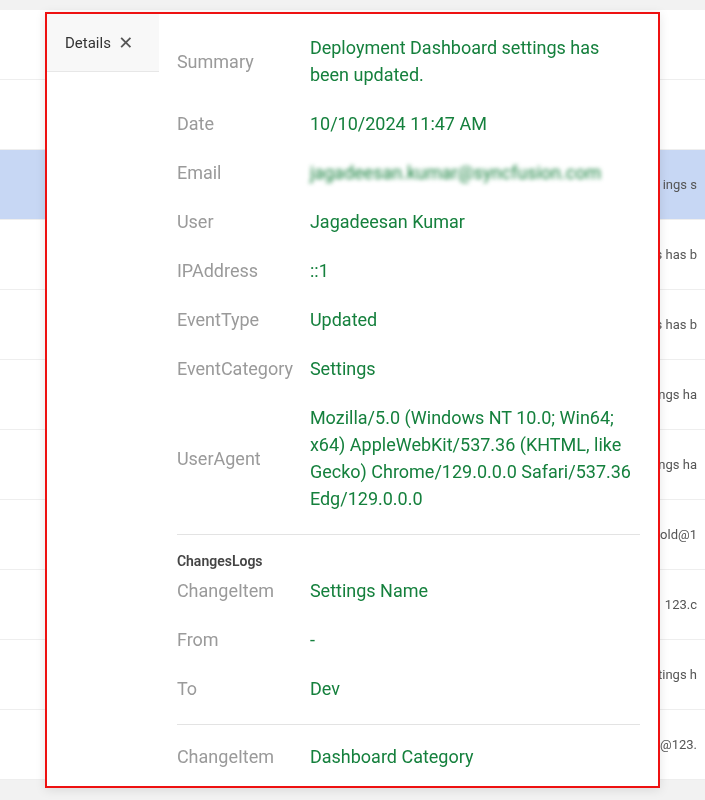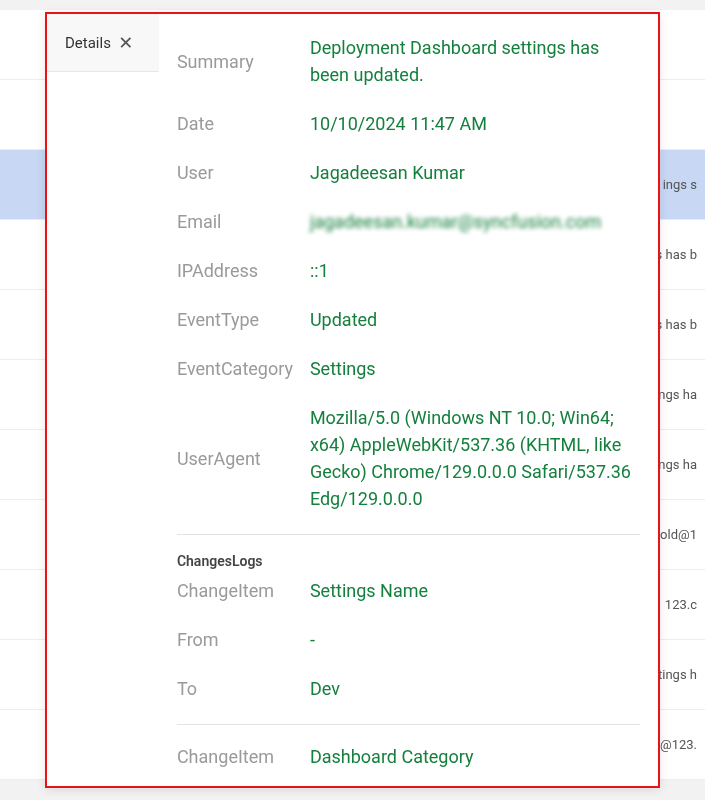--- a/index.html
+++ b/index.html
@@ -152,28 +152,28 @@
 
     <div class="kv">
       <div class="k">Summary</div>
       <div class="v">Deployment Dashboard settings has been updated.</div>
     </div>
     <div class="kv">
       <div class="k">Date</div>
       <div class="v">10/10/2024 11:47 AM</div>
     </div>
     <div class="kv">
+      <div class="k">Email</div>
+      <div class="v blur">jagadeesan.kumar@syncfusion.com</div>
+    </div>
+    <div class="kv">
       <div class="k">User</div>
       <div class="v">Jagadeesan Kumar</div>
     </div>
     <div class="kv">
-      <div class="k">Email</div>
-      <div class="v blur">jagadeesan.kumar@syncfusion.com</div>
-    </div>
-    <div class="kv">
       <div class="k">IPAddress</div>
       <div class="v">::1</div>
     </div>
     <div class="kv">
       <div class="k">EventType</div>
       <div class="v">Updated</div>
     </div>
     <div class="kv">
       <div class="k">EventCategory</div>
       <div class="v">Settings</div>

